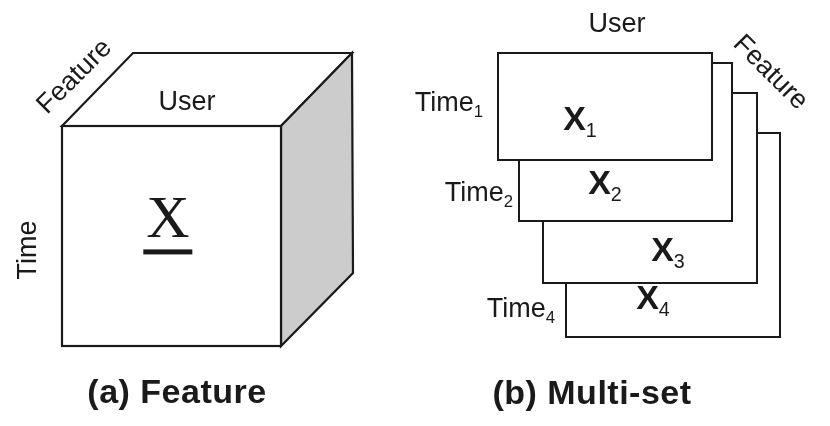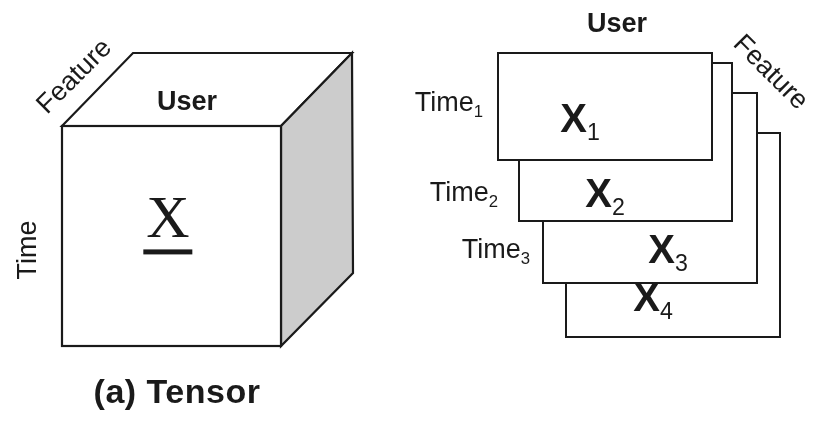--- a/index.html
+++ b/index.html
@@ -15,42 +15,42 @@
     font-family:"Liberation Sans","DejaVu Sans",sans-serif;
     color:var(--line);
     overflow:hidden;
   }
   .cube-svg{position:absolute;left:0;top:0;}
   .cube-svg .face{stroke:var(--line);stroke-width:2.2;stroke-linejoin:miter;}
   .cube-svg .white{fill:#ffffff;}
   .cube-svg .shade{fill:var(--side);}
 
   .lbl{position:absolute;font-size:27px;line-height:1;white-space:nowrap;}
-  .center{transform:translate(-50%,-50%);font-weight:bold;}
+  .center{transform:translate(-50%,-50%);}
   .rot-ccw45{transform:translate(-50%,-50%) rotate(-45deg);}
   .rot-cw45{transform:translate(-50%,-50%) rotate(45deg);}
   .rot-ccw90{transform:translate(-50%,-50%) rotate(-90deg);}
   .lbl sub{font-size:0.62em;vertical-align:-0.35em;font-weight:400;}
 
   .tensor-x{position:absolute;left:168px;top:224px;transform:translate(-50%,-50%);}
   .tensor-x .tx{
     display:inline-block;
     font-family:"Liberation Serif","DejaVu Serif",serif;
     font-size:60px;line-height:0.82;
     padding:0 3px 7px 3px;
     border-bottom:5px solid var(--line);
   }
 
   .sheet{
     position:absolute;
     background:#ffffff;
     border:2px solid var(--line);
     box-sizing:border-box;
   }
-  .x-lbl{font-size:40px;font-weight:700;}
+  .x-lbl{font-size:34px;font-weight:700;}
   .x-lbl sub{font-size:0.58em;vertical-align:-0.32em;}
   .time-lbl{text-align:right;transform:translateY(-50%);}
 
   .caption{
     position:absolute;
     transform:translate(-50%,-50%);
     font-size:34px;font-weight:700;letter-spacing:0.5px;
     white-space:nowrap;
   }
 </style>
@@ -68,48 +68,49 @@
   <div class="lbl rot-ccw45" style="left:74px;top:76px">Feature</div>
 
   <div class="lbl center" style="left:187px;top:101px">User</div>
 
   <div class="lbl rot-ccw90" style="left:27px;top:250px">Time</div>
 
   <div class="tensor-x">
     <span class="tx">X</span>
   </div>
 
-  <div class="caption" style="left:177px;top:391px">(a) Tensor</div>
+  <div class="caption" style="left:177px;top:391px">(a) Feature</div>
 
   <div class="sheet" style="left:565px;top:132px;width:216px;height:206px;z-index:1"></div>
   <div class="sheet" style="left:542px;top:92px;width:216px;height:192px;z-index:2"></div>
   <div class="sheet" style="left:518px;top:62px;width:215px;height:160px;z-index:3"></div>
   <div class="sheet" style="left:497px;top:52px;width:216px;height:109px;z-index:4"></div>
 
   <div class="lbl center" style="left:617px;top:23px;z-index:5">User</div>
 
   <div class="lbl rot-cw45" style="left:771px;top:72px;z-index:5">Feature</div>
 
   <div class="lbl time-lbl" style="right:347px;top:105px;z-index:5">
     <span>Time</span><sub>1</sub>
   </div>
-  <div class="lbl time-lbl" style="right:332px;top:195px;z-index:5">
+  <div class="lbl time-lbl" style="right:317px;top:195px;z-index:5">
     <span>Time</span><sub>2</sub>
   </div>
-  <div class="lbl time-lbl" style="right:300px;top:252px;z-index:5">
-    <span>Time</span><sub>3</sub>
+  <div class="lbl time-lbl" style="right:275px;top:311px;z-index:5">
+    <span>Time</span><sub>4</sub>
   </div>
 
   <div class="lbl x-lbl center" style="left:580px;top:121px;z-index:5">
     <span>X</span><sub>1</sub>
   </div>
-  <div class="lbl x-lbl center" style="left:605px;top:196px;z-index:5">
+  <div class="lbl x-lbl center" style="left:605px;top:185px;z-index:5">
     <span>X</span><sub>2</sub>
   </div>
   <div class="lbl x-lbl center" style="left:668px;top:252px;z-index:5">
     <span>X</span><sub>3</sub>
   </div>
   <div class="lbl x-lbl center" style="left:653px;top:300px;z-index:5">
     <span>X</span><sub>4</sub>
   </div>
 
+  <div class="caption" style="left:592px;top:392px">(b) Multi-set</div>
 
 </div>
 
 </body></html>

